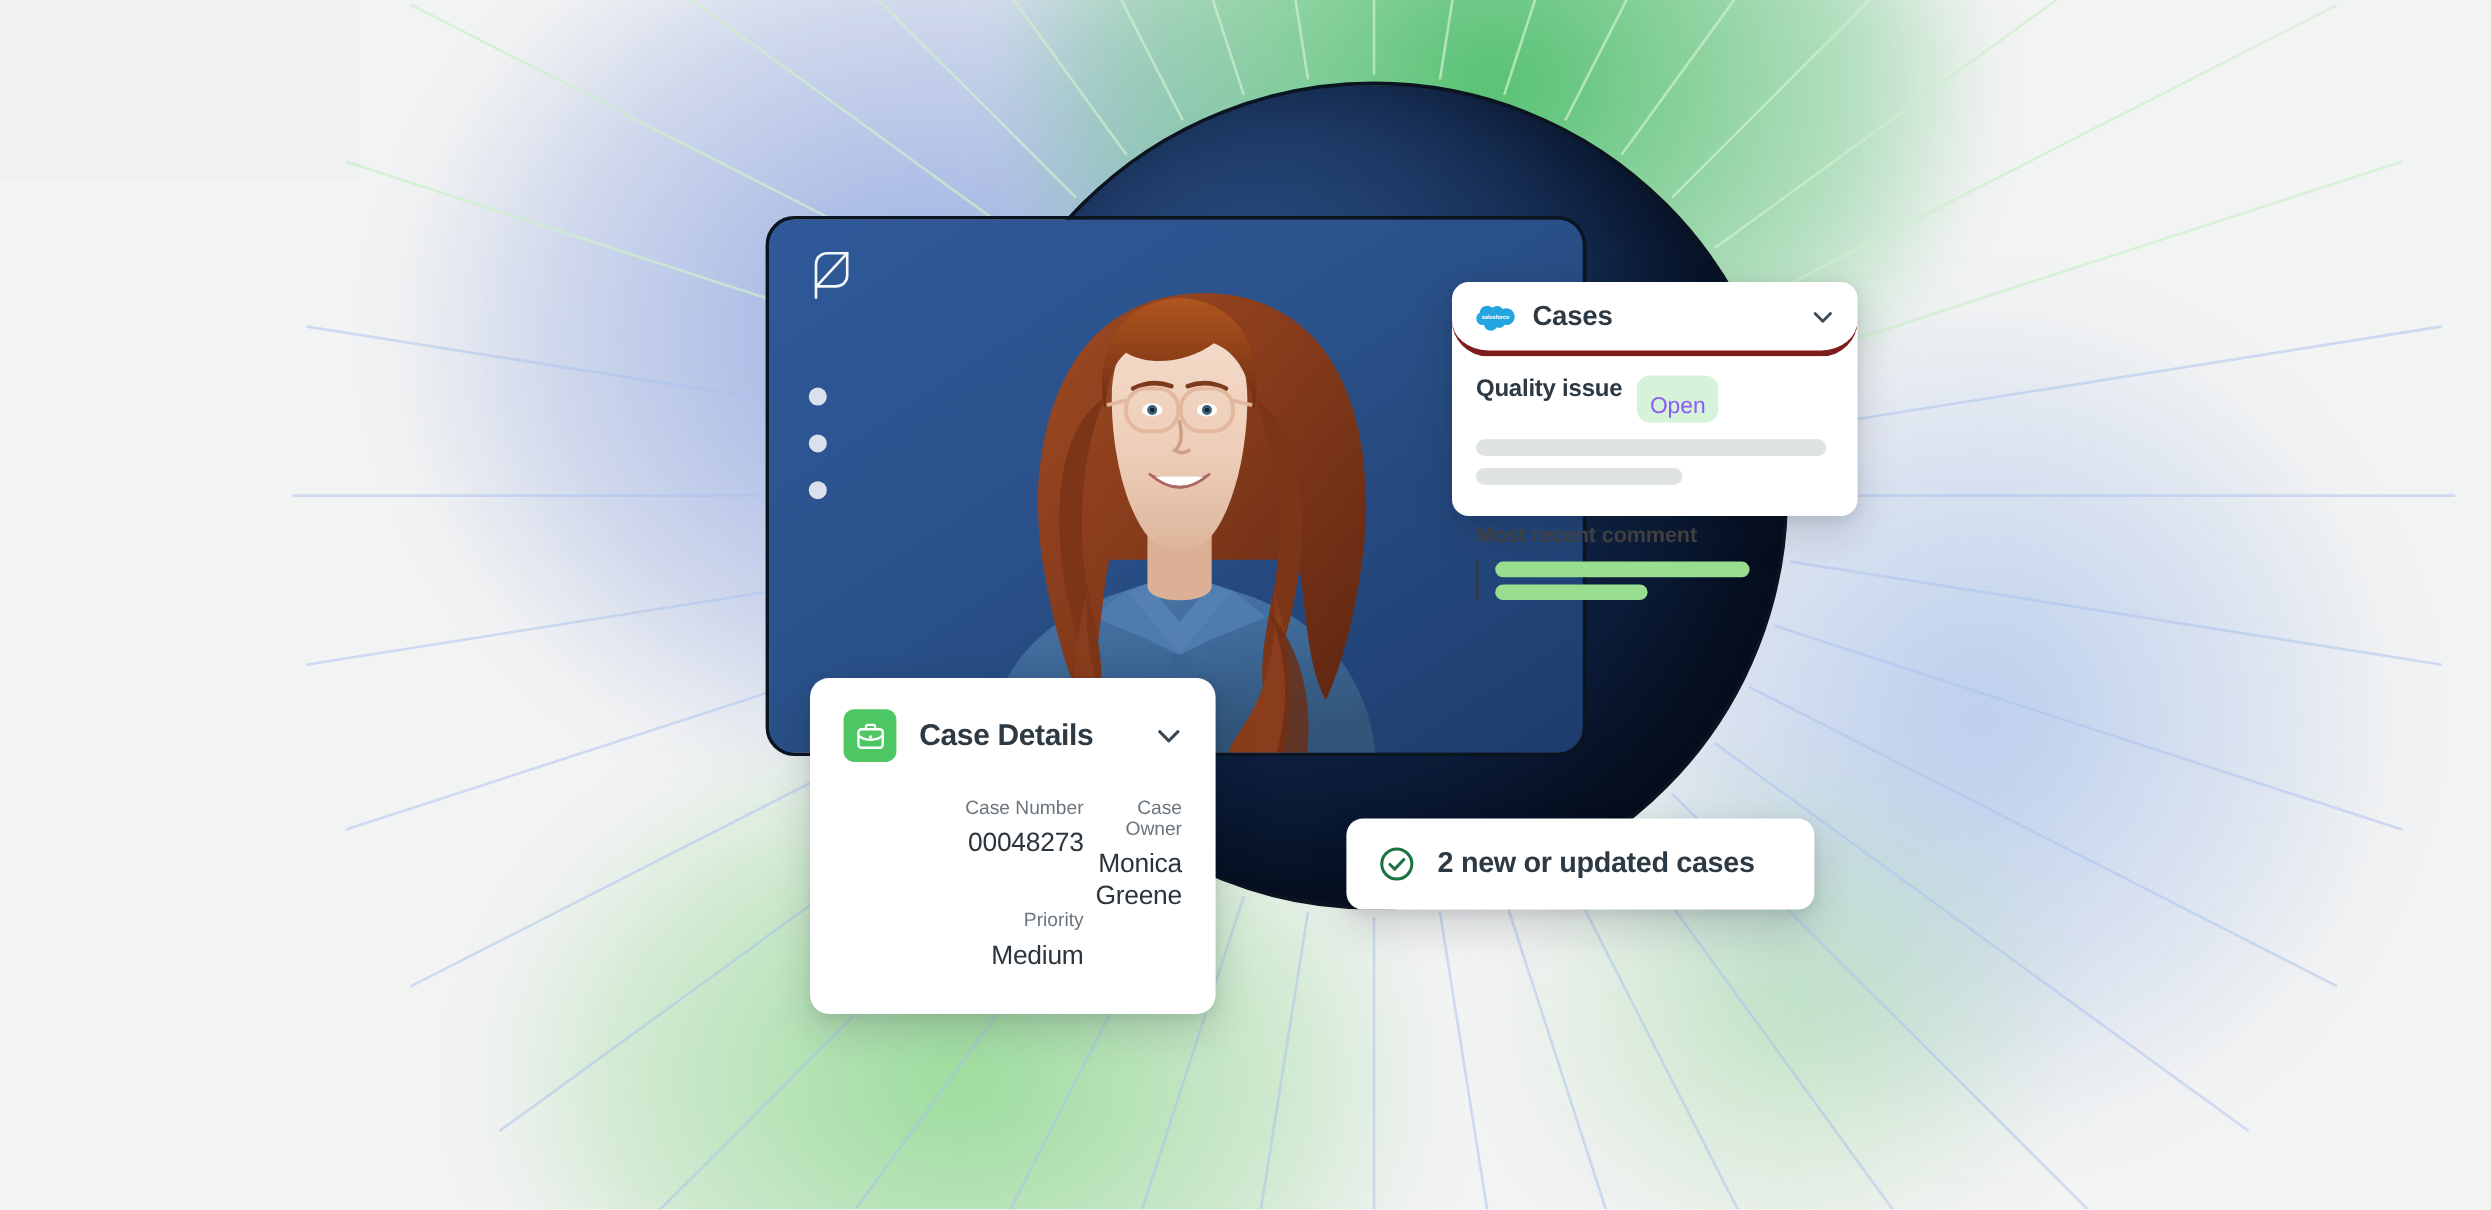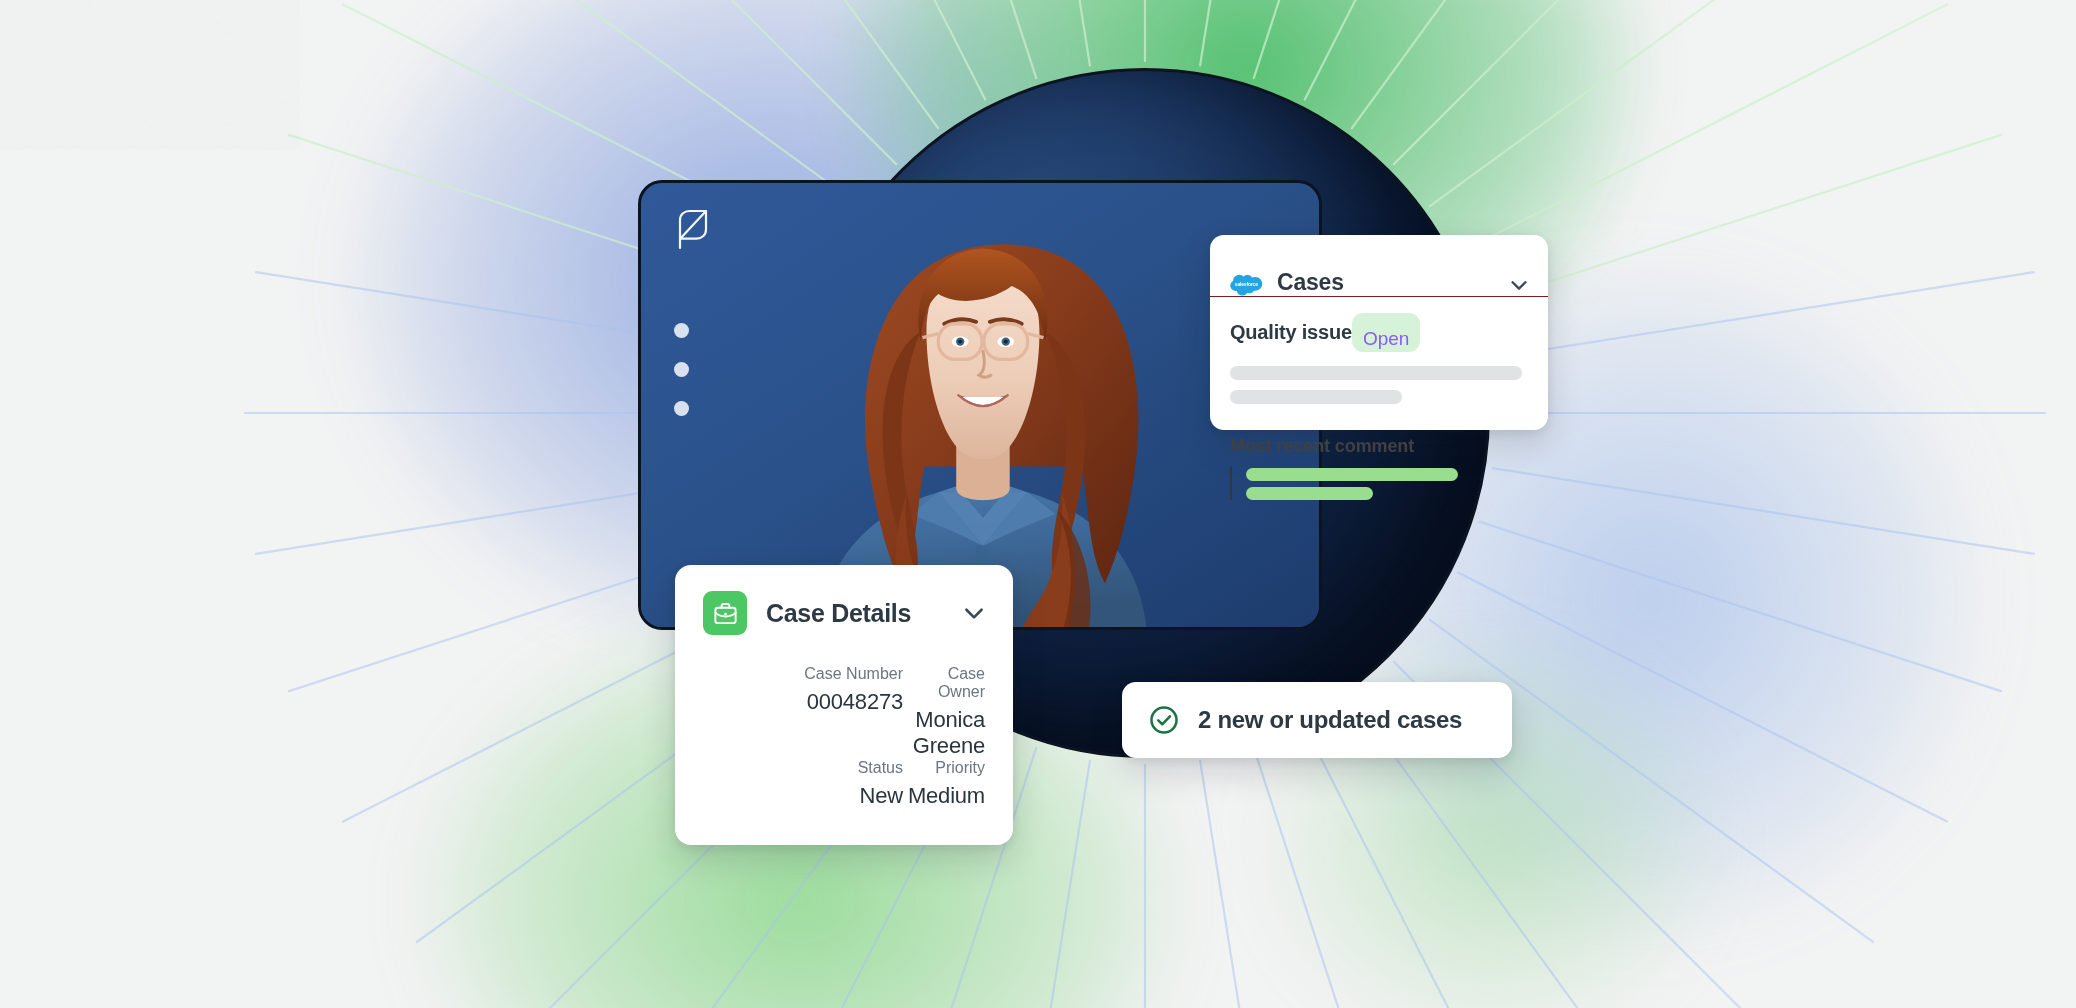--- a/index.html
+++ b/index.html
@@ -130,40 +130,41 @@
     box-shadow: 0 14px 34px rgba(16,24,40,0.16), 0 3px 10px rgba(16,24,40,0.08);
   }
 
   
   #cases-card {
     left: 1210px; top: 235px;
     width: 338px; height: 195px;
   }
   .cases-head {
     display: flex;
-    align-items: flex-end;
+    align-items: center;
     height: 62px;
     padding: 0 18px 0 20px;
-    border-bottom: 1px solid #7f1d1d;
+    border-bottom: 5px solid #7f1d1d;
+    border-radius: 30px;
   }
   .sf-cloud { width: 34px; height: 24px; flex: 0 0 auto; }
   .cases-title {
     font-size: 23px;
     font-weight: bold;
     color: #2e3a43;
     margin-left: 13px;
     letter-spacing: -0.2px;
   }
   .chev {
     margin-left: auto;
     width: 22px; height: 22px;
     color: #3c4a54;
   }
   .cases-body { padding: 16px 20px 0 20px; }
-  .qi-row { display: flex; align-items: center; }
+  .qi-row { display: flex; gap: 12px; }
   .qi-title {
     font-size: 20px;
     font-weight: bold;
     color: #2e3a43;
     letter-spacing: -0.2px;
   }
   .badge {
     background: #d6f3d9;
     color: #8b5cf6;
     font-size: 19px;
@@ -482,24 +483,20 @@
     <div class="cd-grid">
       <div>
         <div class="fld-label">Case Number</div>
         <div class="fld-value">00048273</div>
       </div>
       <div>
         <div class="fld-label">Case Owner</div>
         <div class="fld-value">Monica Greene</div>
       </div>
       <div>
-        <div class="fld-label">Status</div>
-        <div class="fld-value">New</div>
-      </div>
-      <div>
         <div class="fld-label">Priority</div>
         <div class="fld-value">Medium</div>
       </div>
     </div>
   </div>
 
   <div class="card" id="toast-card">
     <svg class="check-ic" viewBox="0 0 24 24" fill="none" stroke="currentColor" stroke-width="1.9" stroke-linecap="round" stroke-linejoin="round">
       <circle cx="12" cy="12" r="9.4"></circle>
       <path d="M7.7 12.3 L10.7 15.2 L16.4 9.2"></path>

